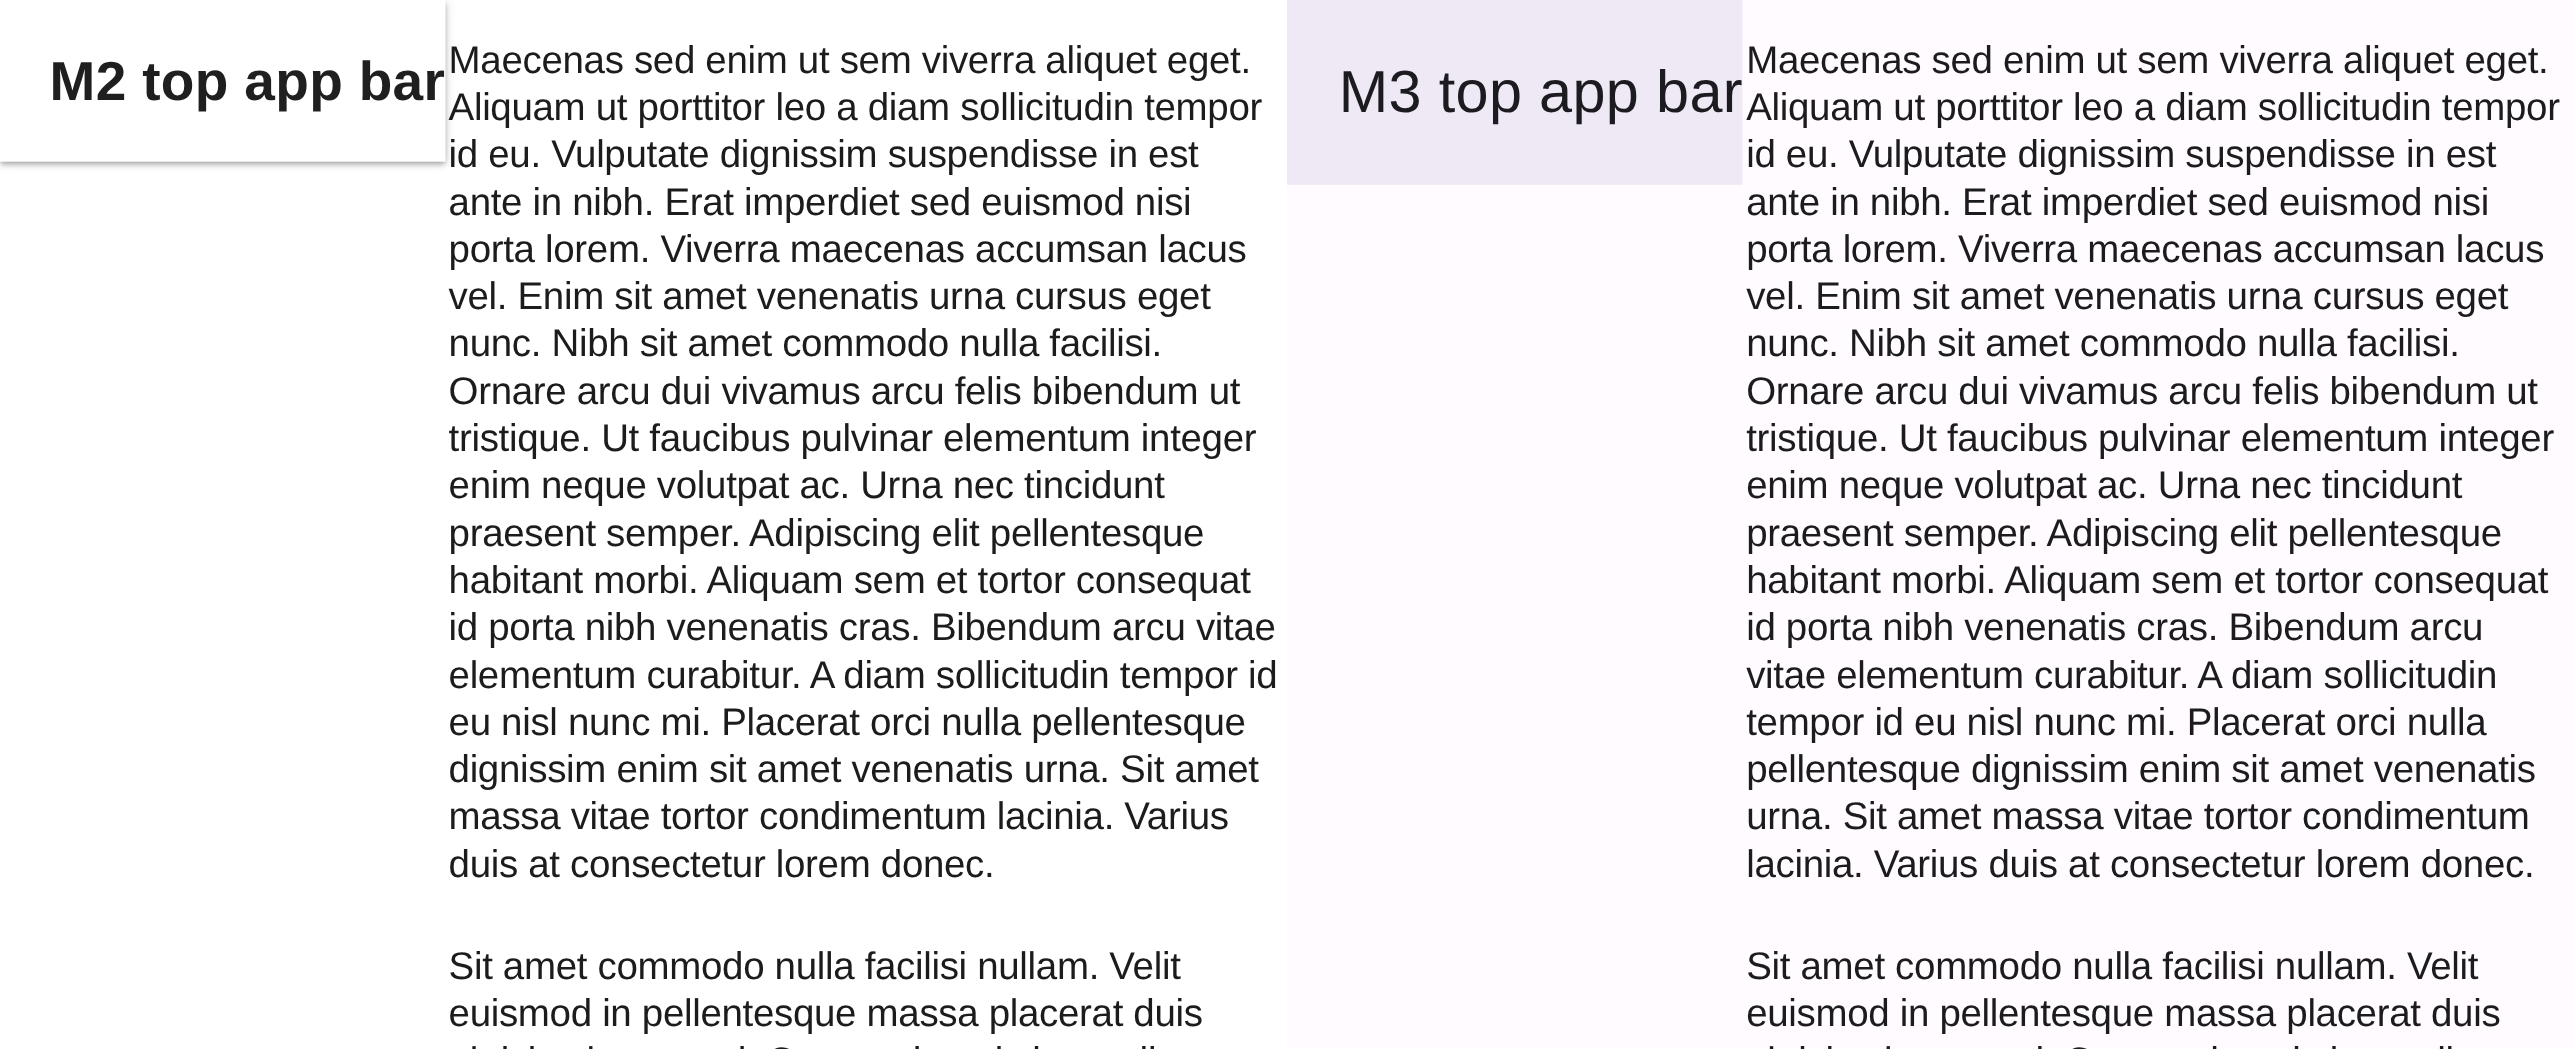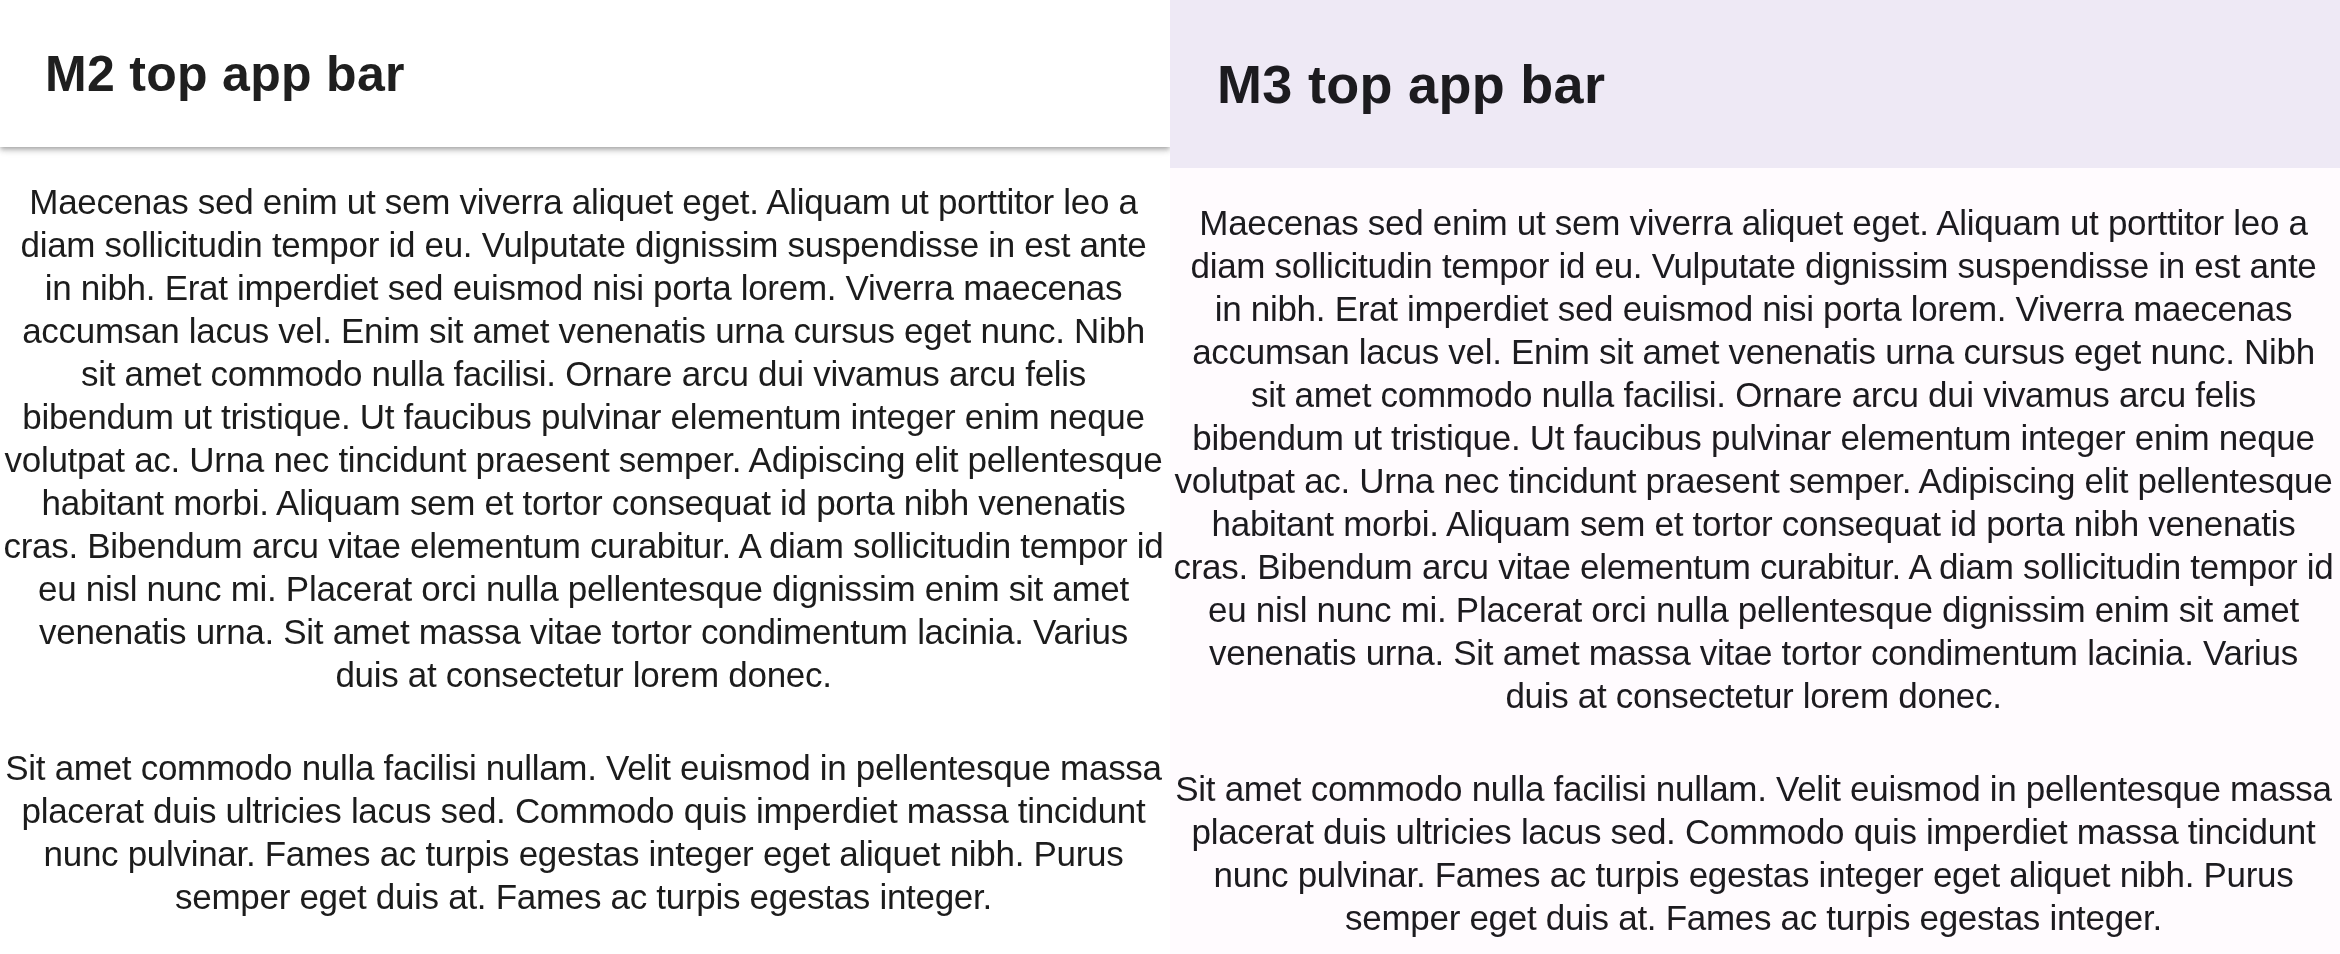--- a/index.html
+++ b/index.html
@@ -12,22 +12,21 @@
   .stage {
     width: 2340px; height: 954px;
     display: flex;
     position: relative;
   }
   .panel {
     width: 1170px; height: 954px;
     position: relative;
     overflow: hidden;
     display: flex;
-    flex-direction: column;
-    text-align: center;
+    flex-direction: row;
   }
   .panel.m2 { background: #ffffff; }
   .panel.m3 { background: #fffbfe; }
 
   .appbar {
     flex: 0 0 auto;
     display: flex;
     align-items: center;
     position: relative;
     z-index: 2;
@@ -49,21 +48,21 @@
     white-space: nowrap;
     letter-spacing: 0.3px;
   }
   .m2 .appbar-title {
     font-size: 50px;
     font-weight: 600;
     color: #1f1f1f;
   }
   .m3 .appbar-title {
     font-size: 54px;
-    font-weight: 700;
+    font-weight: 400;
     color: #1c1b1f;
   }
 
   .content {
     flex: 1 1 auto;
     padding: 33px 6px 0 3px;
     font-size: 35px;
     line-height: 43px;
     letter-spacing: -0.3px;
     overflow: hidden;

